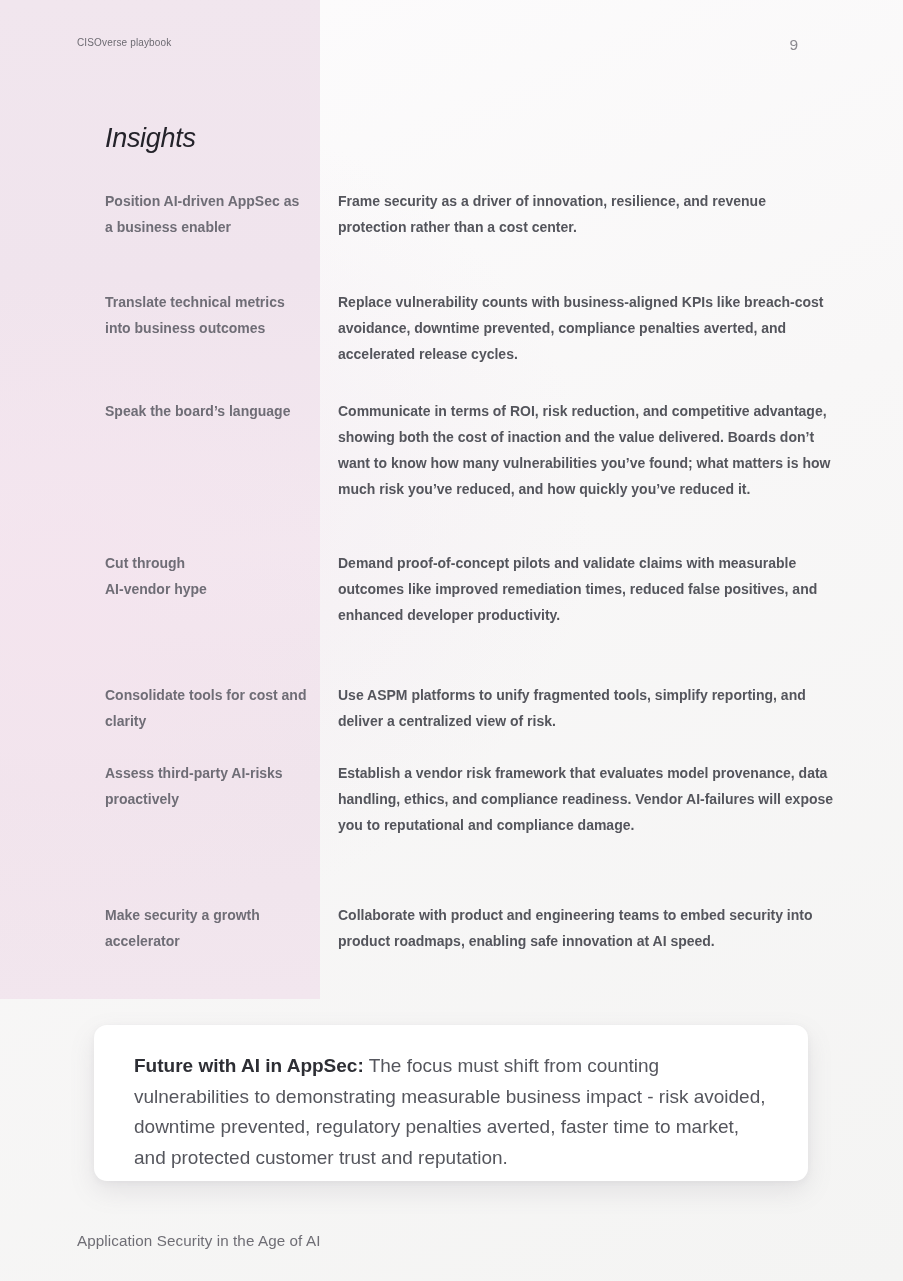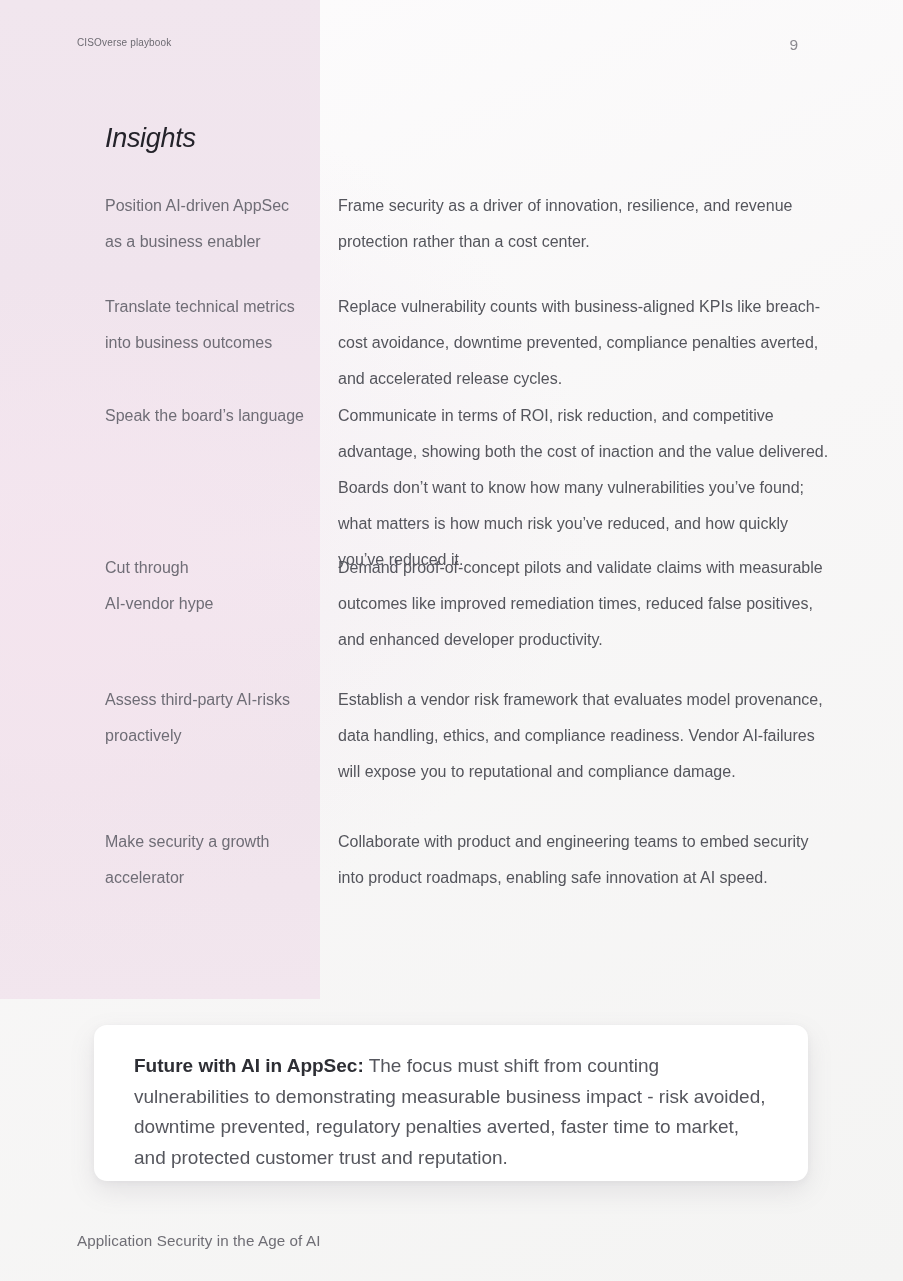--- a/index.html
+++ b/index.html
@@ -79,23 +79,23 @@
     left: 0;
     top: 188px;
     width: 903px;
   }
   .row {
     position: relative;
     display: block;
   }
   .cell {
     position: absolute;
-    font-size: 16px;
-    line-height: 36px;
-    font-weight: 400;
+    font-size: 14px;
+    line-height: 26px;
+    font-weight: 700;
     white-space: pre-line;
   }
   .cell-insight {
     left: 105px;
     width: 205px;
     color: #6f6d76;
   }
   .cell-reco {
     left: 338px;
     width: 500px;
@@ -165,20 +165,24 @@
       </div>
       <div class="row" style="height: 152px; padding-left: 44px;">
         <div class="cell cell-insight">Speak the board’s language</div>
         <div class="cell cell-reco">Communicate in terms of ROI, risk reduction, and competitive advantage, showing both the cost of inaction and the value delivered. Boards don’t want to know how many vulnerabilities you’ve found; what matters is how much risk you’ve reduced, and how quickly you’ve reduced it.</div>
       </div>
       <div class="row" style="height: 132px;">
         <div class="cell cell-insight">Cut through
 AI-vendor hype</div>
         <div class="cell cell-reco">Demand proof-of-concept pilots and validate claims with measurable outcomes like improved remediation times, reduced false positives, and enhanced developer productivity.</div>
       </div>
+      <div class="row" style="height: 78px;">
+        <div class="cell cell-insight">Consolidate tools for cost and clarity</div>
+        <div class="cell cell-reco">Use ASPM platforms to unify fragmented tools, simplify reporting, and deliver a centralized view of risk.</div>
+      </div>
       <div class="row" style="height: 142px;">
         <div class="cell cell-insight">Assess third-party AI-risks proactively</div>
         <div class="cell cell-reco">Establish a vendor risk framework that evaluates model provenance, data handling, ethics, and compliance readiness. Vendor AI-failures will expose you to reputational and compliance damage.</div>
       </div>
       <div class="row" style="height: 90px;">
         <div class="cell cell-insight">Make security a growth accelerator</div>
         <div class="cell cell-reco">Collaborate with product and engineering teams to embed security into product roadmaps, enabling safe innovation at AI speed.</div>
       </div>
     </div>
 

